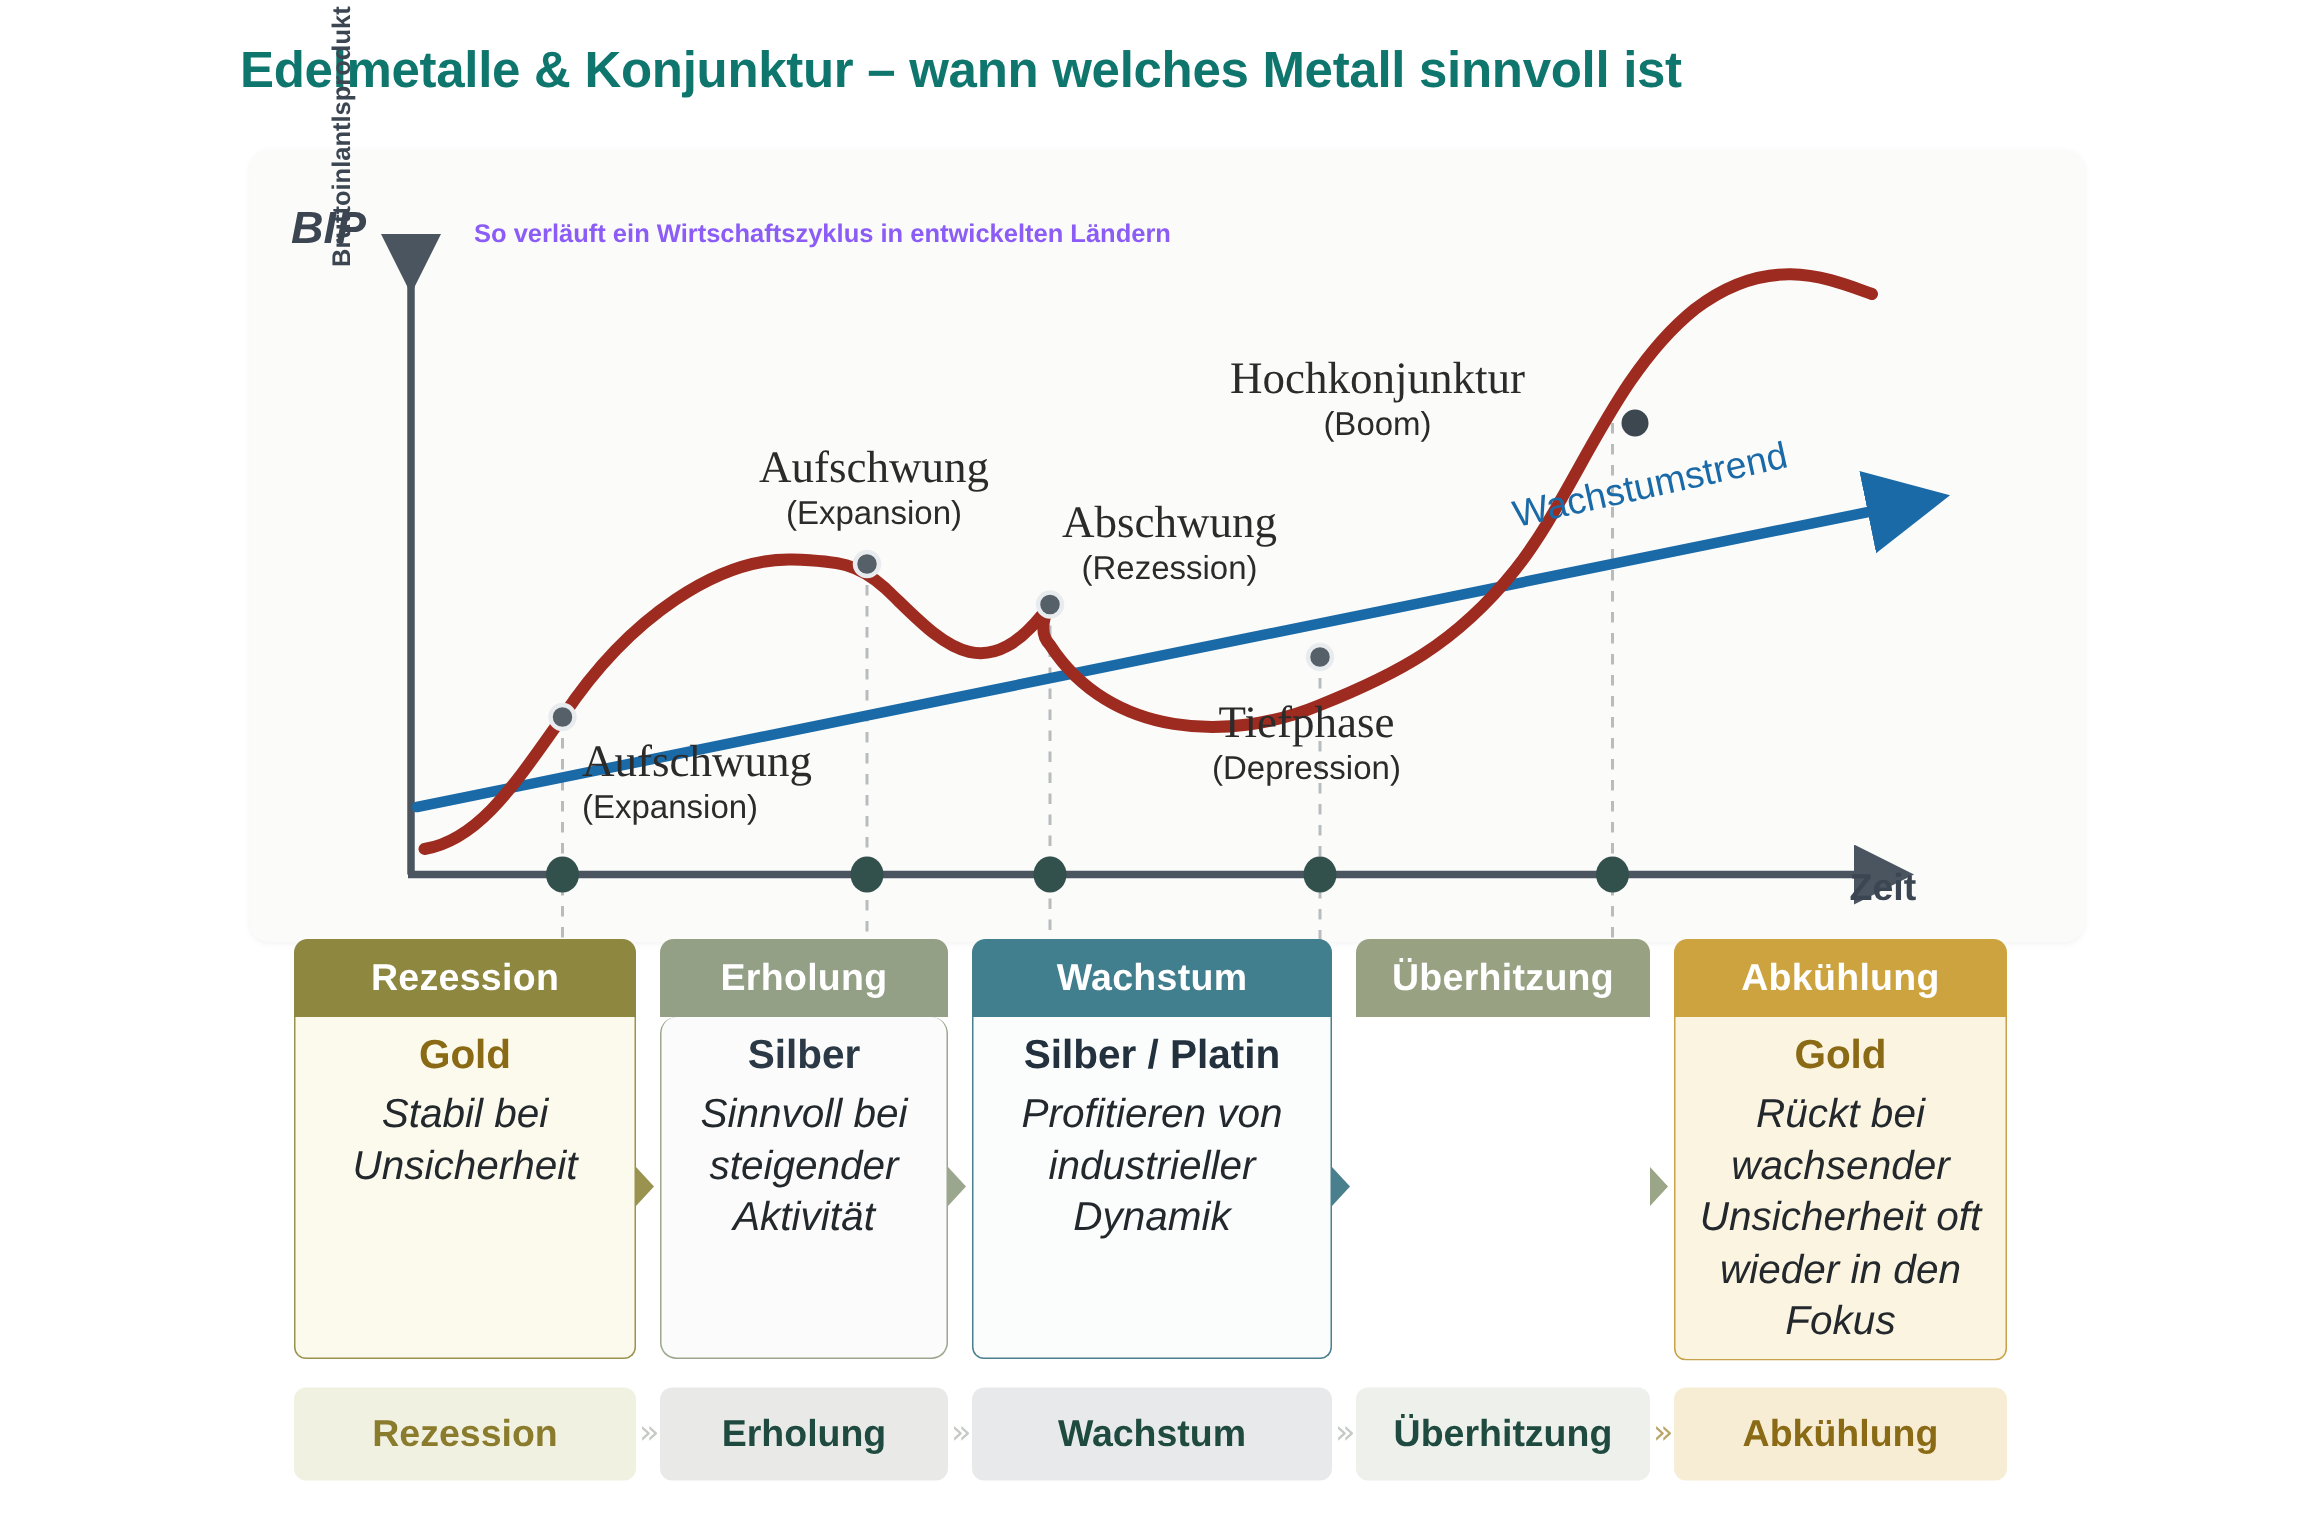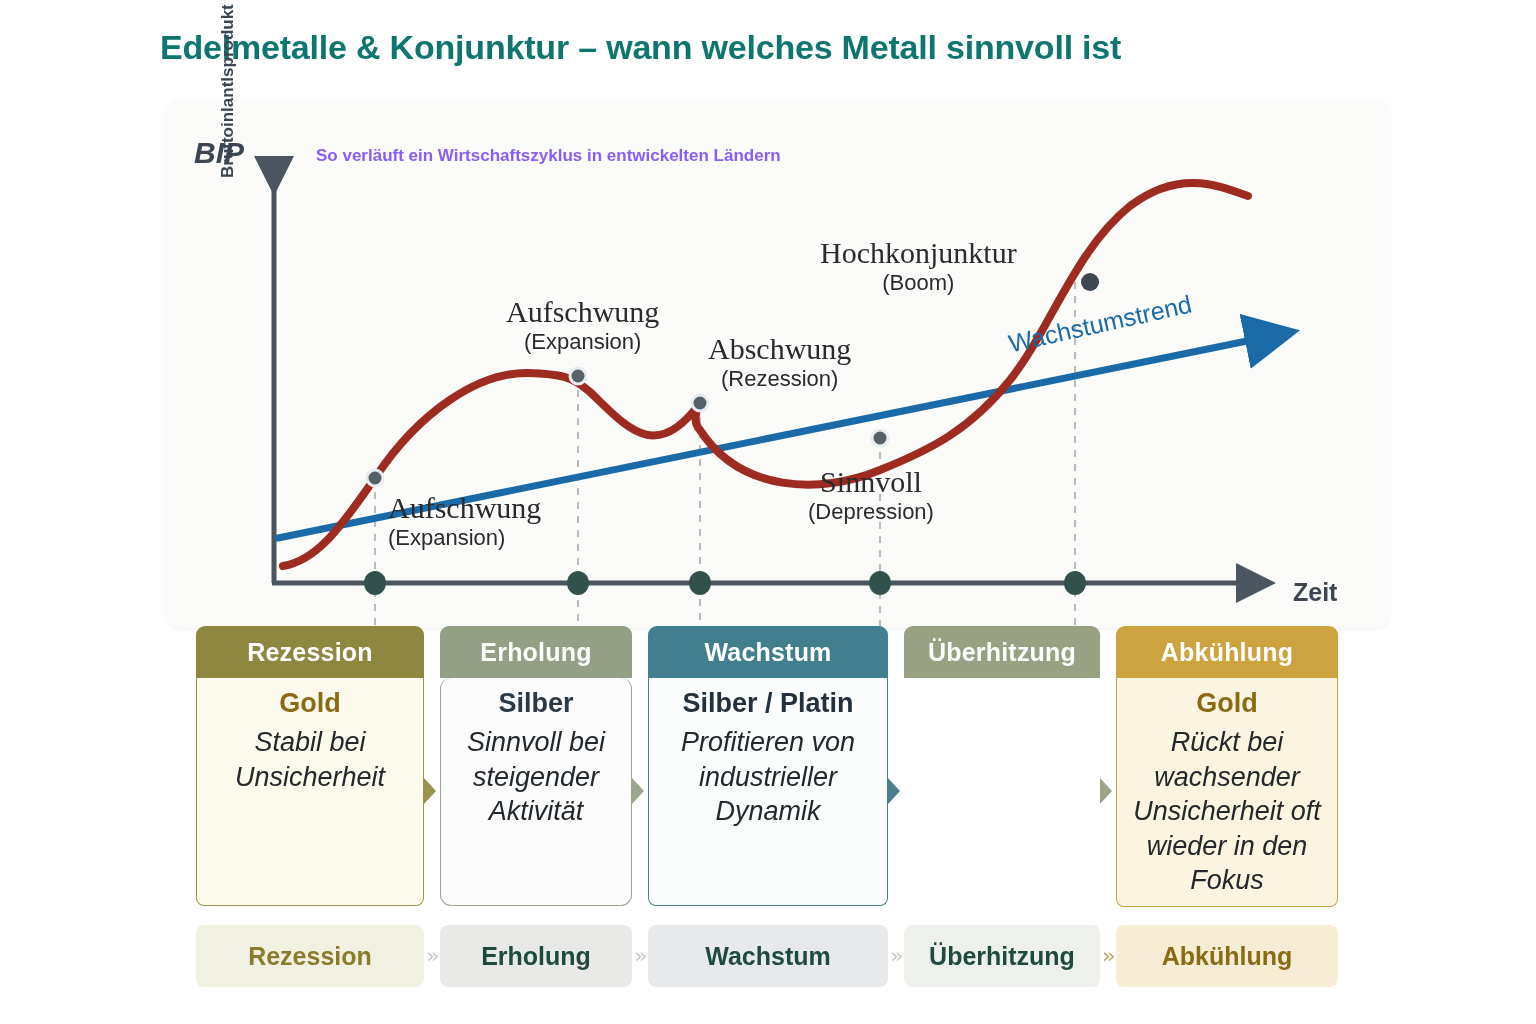--- a/index.html
+++ b/index.html
@@ -26,21 +26,21 @@
     background:#fbfbfa;
     border-radius:14px;
     box-shadow:0 1px 4px rgba(0,0,0,.05);
   }
   
   #chart-svg{position:absolute;left:0;top:0;width:1536px;height:1024px;pointer-events:none;}
 
   
   .axis-word{position:absolute;font-weight:bold;color:#3b4652;}
   #bip-label{left:194px;top:136px;font-size:30px;font-style:italic;}
-  #zeit-label{left:1293px;top:578px;font-size:25px;}
+  #zeit-label{left:1233px;top:578px;font-size:25px;}
   #y-axis-caption{
     position:absolute;left:218px;top:178px;
     width:240px;
     font-size:17px;font-weight:bold;color:#3b4652;
     transform:rotate(-90deg);transform-origin:left top;
     white-space:nowrap;
   }
   #chart-subtitle{
     position:absolute;left:316px;top:146px;
     font-size:17px;font-weight:bold;color:#8b5cf6;
@@ -184,21 +184,21 @@
 </div>
 <div class="annot" id="annot-abschwung">
   <span class="a-main">Abschwung</span>
   <span class="a-sub">(Rezession)</span>
 </div>
 <div class="annot" id="annot-hochkonjunktur">
   <span class="a-main">Hochkonjunktur</span>
   <span class="a-sub">(Boom)</span>
 </div>
 <div class="annot" id="annot-tiefphase">
-  <span class="a-main">Sinnvoll</span>
+  <span class="a-main">Tiefphase</span>
   <span class="a-sub">(Depression)</span>
 </div>
 <div id="trend-label">Wachstumstrend</div>
 
 <div id="cards-row">
     <div class="card" style="left: 0px; width: 228px; height: 280px;">
       <div class="card-head" style="background: rgb(141, 135, 64);">Rezession</div>
       <div class="card-body" style="background: rgb(252, 250, 236); border-color: rgb(154, 147, 80);">
         <span class="card-metal" style="color: rgb(138, 106, 20);">Gold</span>
         <span class="card-desc">Stabil bei Unsicherheit</span>

